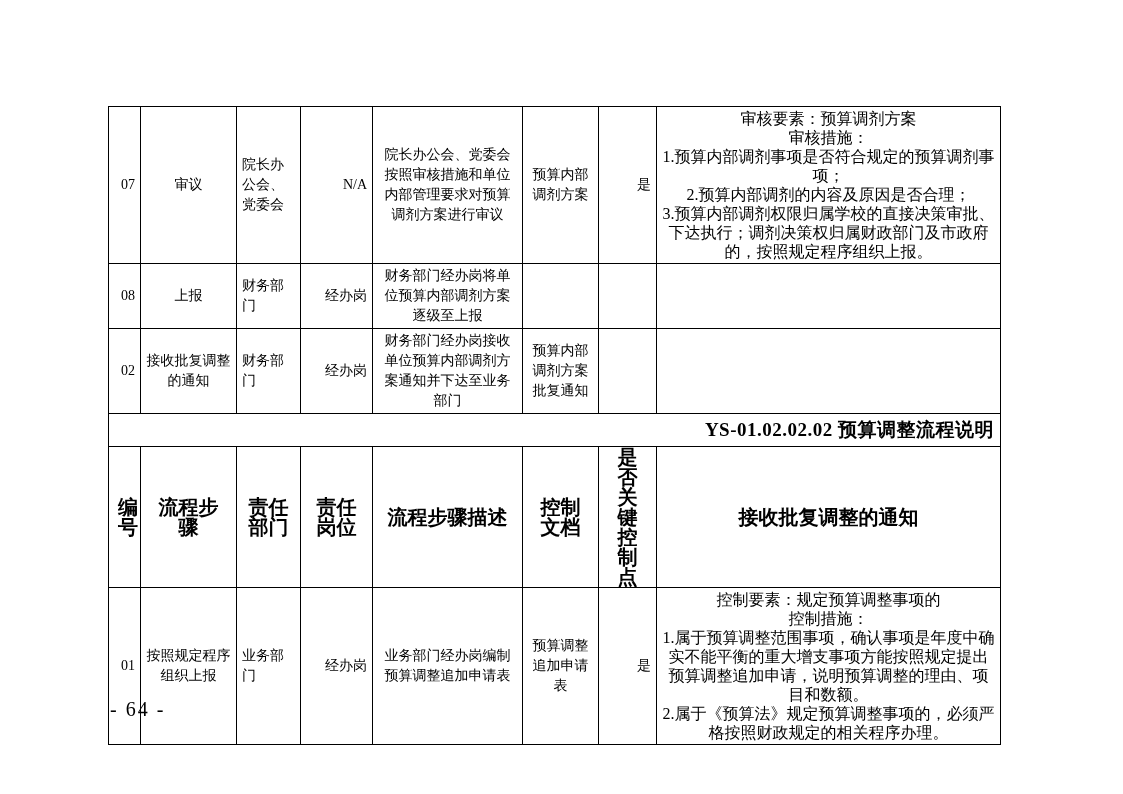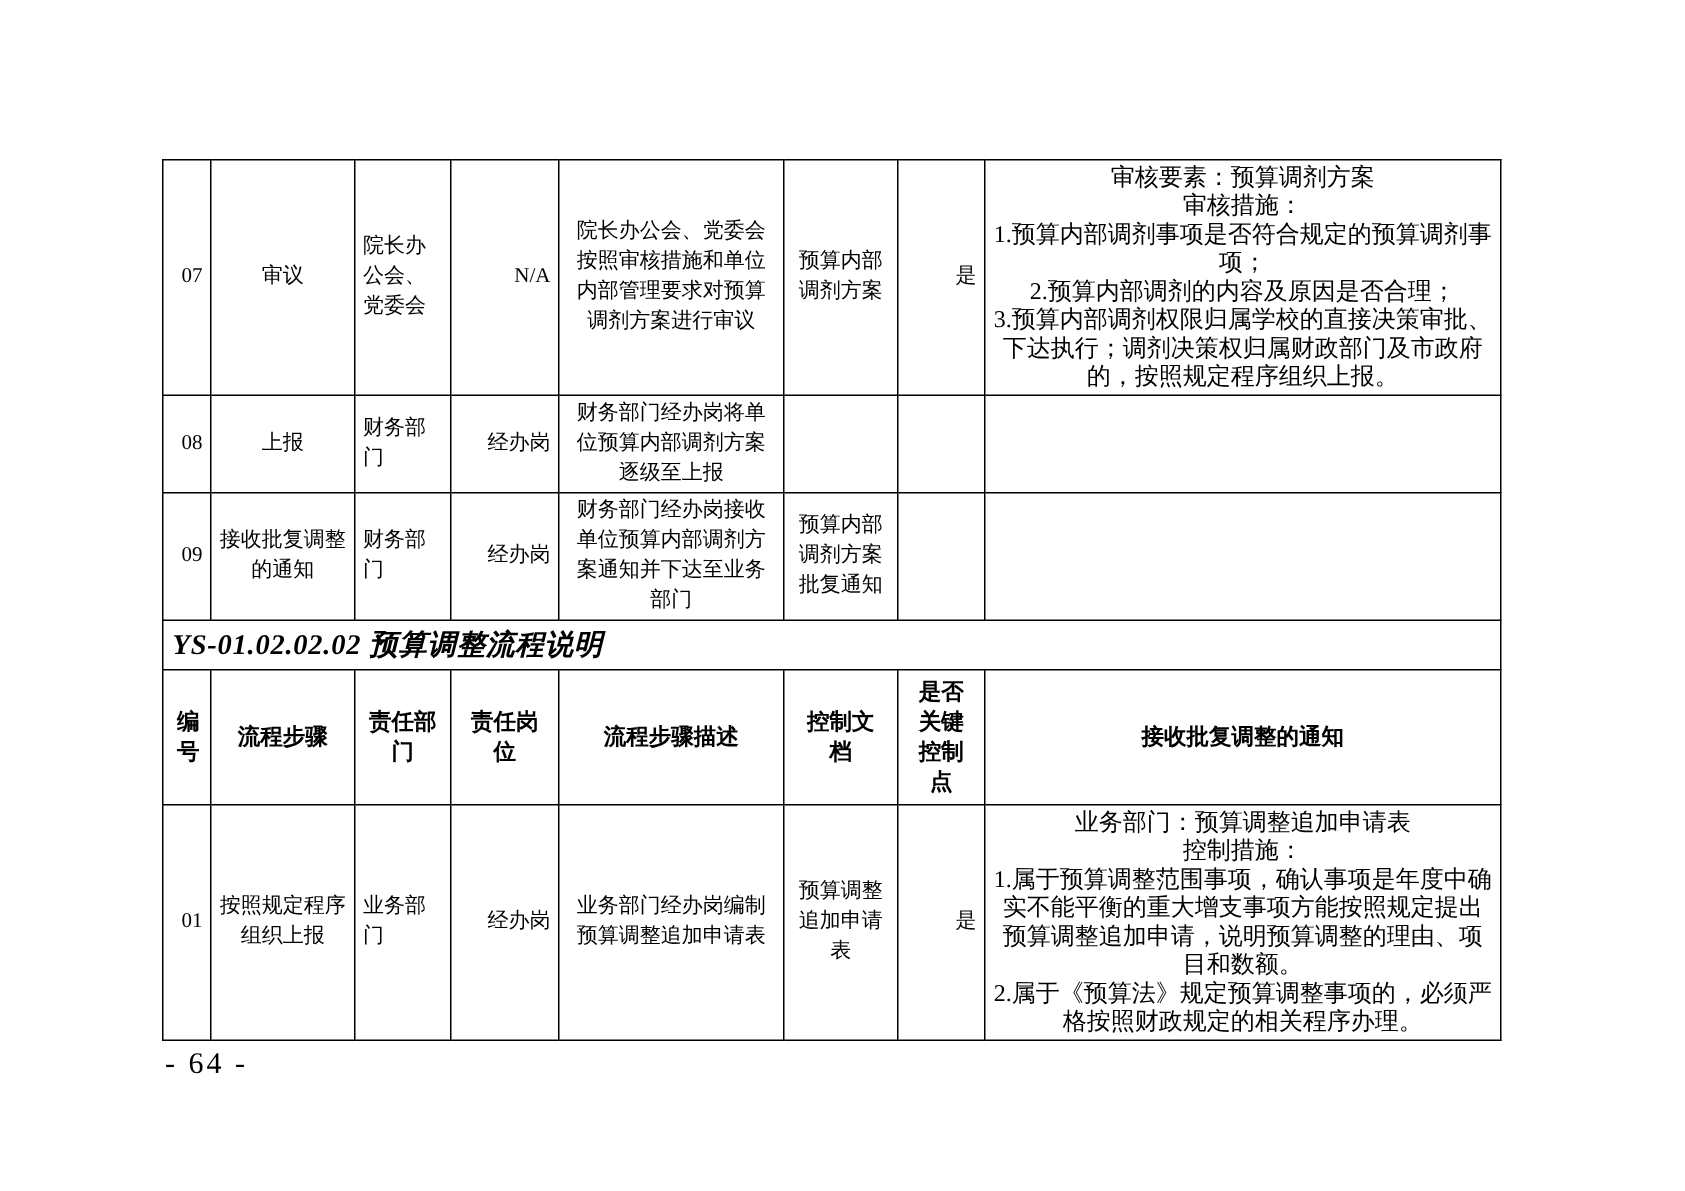--- a/index.html
+++ b/index.html
@@ -10,39 +10,39 @@
   }
   .page { position:relative; width:1123px; height:794px; background:#fff; overflow:hidden; }
 
   table.flow {
     position:absolute; left:108px; top:106px; width:892px;
     border-collapse:collapse; table-layout:fixed;
   }
   table.flow td, table.flow th { border:1px solid #000; overflow:hidden; }
 
   th.hdr {
-    font-size:15px; font-weight:bold; text-align:center; vertical-align:middle;
+    font-size:20px; font-weight:bold; text-align:center; vertical-align:middle;
     padding:0 9px; line-height:20px;
   }
   td.cell { font-size:14px; vertical-align:middle; padding:2px 5px; line-height:20px; text-align:center; }
   td.c-id, td.c-post, td.c-key { text-align:right; }
   td.c-dept { text-align:left; }
   td.c-ctrl { vertical-align:top; line-height:19px; padding:2px 5px; text-align:center; }
   td.c-ctrl div { margin:0; }
 
   tr.h138 { height:138px; }
   tr.h62  { height:62px; }
   tr.h61  { height:61px; }
   tr.h33  { height:33px; }
   tr.h90  { height:90px; }
   tr.h148 { height:148px; }
 
   td.section-heading {
-    font-size:19px; font-weight:bold; text-align:left;
-    padding:2px 6px; vertical-align:middle; letter-spacing:0.5px;font-style:italic;
+    font-size:19px; font-weight:bold; text-align:right;
+    padding:2px 6px; vertical-align:middle; letter-spacing:0.5px;
   }
   .narrow-head { display:inline-block; width:32px; }
 
   .page-number {
     position:absolute; left:110px; top:698px;
     font-size:20px; letter-spacing:2px;
   }
 </style>
 </head>
 <body>
@@ -84,21 +84,21 @@
         <td class="cell c-step">上报</td>
         <td class="cell c-dept">财务部门</td>
         <td class="cell c-post">经办岗</td>
         <td class="cell c-desc">财务部门经办岗将单位预算内部调剂方案逐级至上报</td>
         <td class="cell c-doc"></td>
         <td class="cell c-key"></td>
         <td class="c-ctrl"></td>
       </tr>
 
       <tr class="h61">
-        <td class="cell c-id">09</td>
+        <td class="cell c-id">02</td>
         <td class="cell c-step">接收批复调整的通知</td>
         <td class="cell c-dept">财务部门</td>
         <td class="cell c-post">经办岗</td>
         <td class="cell c-desc">财务部门经办岗接收单位预算内部调剂方案通知并下达至业务部门</td>
         <td class="cell c-doc">预算内部调剂方案批复通知</td>
         <td class="cell c-key"></td>
         <td class="c-ctrl"></td>
       </tr>
 
       <tr class="h33">
@@ -118,21 +118,21 @@
 
       <tr class="h148">
         <td class="cell c-id">01</td>
         <td class="cell c-step">按照规定程序组织上报</td>
         <td class="cell c-dept">业务部门</td>
         <td class="cell c-post">经办岗</td>
         <td class="cell c-desc">业务部门经办岗编制预算调整追加申请表</td>
         <td class="cell c-doc">预算调整追加申请表</td>
         <td class="cell c-key">是</td>
         <td class="c-ctrl">
-          <div>业务部门：预算调整追加申请表</div>
+          <div>控制要素：规定预算调整事项的</div>
           <div>控制措施：</div>
           <div>1.属于预算调整范围事项，确认事项是年度中确实不能平衡的重大增支事项方能按照规定提出预算调整追加申请，说明预算调整的理由、项目和数额。</div>
           <div>2.属于《预算法》规定预算调整事项的，必须严格按照财政规定的相关程序办理。</div>
         </td>
       </tr>
 
     </tbody>
   </table>
 
   <div class="page-number">- 64 -</div>

